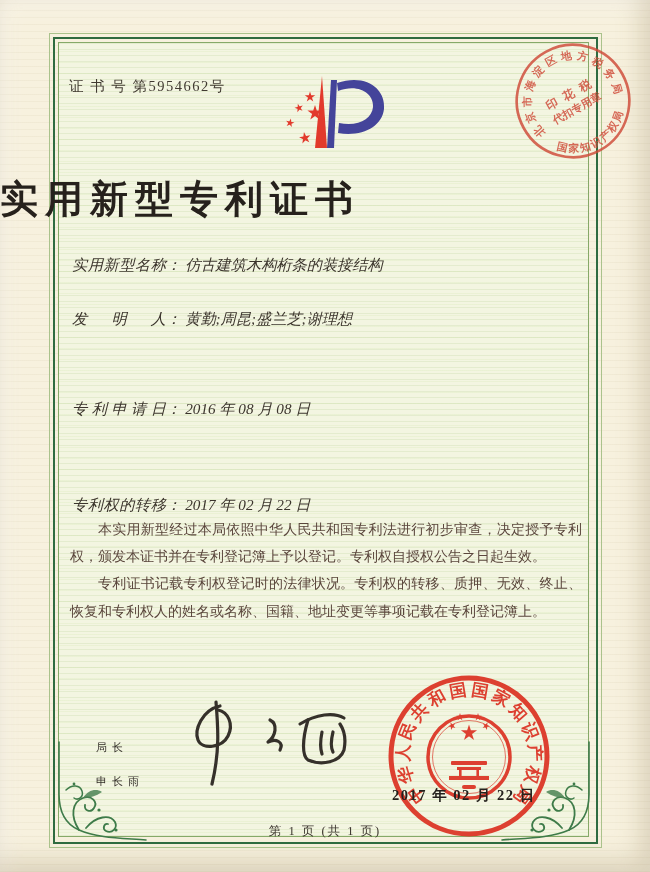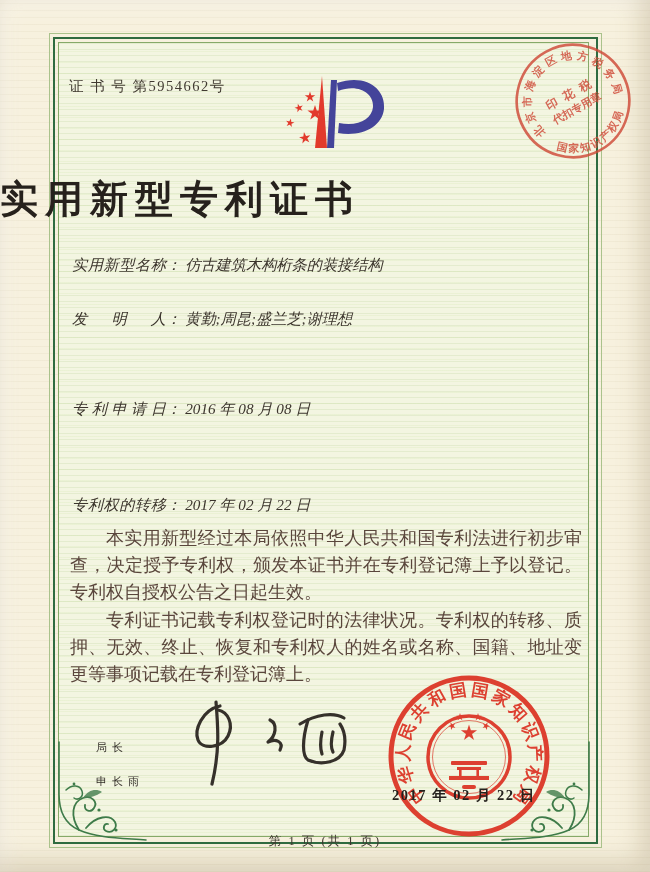--- a/index.html
+++ b/index.html
@@ -24,35 +24,35 @@
   .logo{position:absolute;left:274px;top:71px;width:118px;height:88px;}
   .title{
     position:absolute;left:0;top:174px;width:100%;text-align:left;
     font-size:38px;font-weight:600;letter-spacing:7px;color:#26211c;
   }
   .field{position:absolute;left:72px;width:500px;font-size:15.2px;color:#3b342c;white-space:nowrap;font-style:italic;}
   .flabel-text{display:inline-block;width:94px;text-align:justify;text-align-last:justify;}
   .fcolon{margin-right:4px;}
   .paras{
     position:absolute;left:70px;top:516px;width:512px;
-    font-size:18px;line-height:27.2px;color:#5a463c;text-align:justify;margin-top:9px;
+    font-size:14px;line-height:27.2px;color:#5a463c;text-align:justify;
   }
   .paras p{margin:0;text-indent:2em;}
   .signer{position:absolute;left:96px;top:730px;font-size:11px;letter-spacing:5px;color:#322d27;line-height:34px;}
   .sig{position:absolute;left:182px;top:696px;width:170px;height:95px;}
   .sig path{fill:none;stroke:#35302a;stroke-width:3.2;stroke-linecap:round;stroke-linejoin:round;}
   .seal{position:absolute;left:378px;top:665px;width:182px;height:182px;opacity:.94;}
   .seal text{fill:#dc3526;font-weight:700;font-family:"Liberation Serif",serif;}
   .seal .emblem *{fill:#dc3526;}
   .seal .wreath{fill:none !important;stroke:#dc3526;}
   .seal-date{position:absolute;left:392px;top:786px;font-size:14.5px;font-weight:600;letter-spacing:1.5px;color:#24211d;z-index:5;}
   .stamp{position:absolute;left:504px;top:32px;width:138px;height:138px;opacity:.82;}
   .stamp text{fill:#cf4a38;font-weight:600;font-family:"Liberation Serif",serif;}
   .stamp .c1{letter-spacing:2px;}
-  .footer{position:absolute;left:0;top:823px;width:100%;text-align:center;font-size:12.5px;letter-spacing:2px;color:#3c362e;margin-top:10px;}
+  .footer{position:absolute;left:0;top:823px;width:100%;text-align:center;font-size:12.5px;letter-spacing:2px;color:#3c362e;}
   .flourish{position:absolute;top:740px;width:96px;height:104px;}
   .flourish path{fill:none;stroke:#3e7b49;stroke-linecap:round;}
   .flourish .lf{fill:#4b8454;stroke:none;opacity:.85;}
   .flourish circle{fill:#3e7b49;}
   .fl-left{left:52px;}
   .fl-right{left:500px;transform:scaleX(-1);}
 </style>
 </head>
 <body>
 

